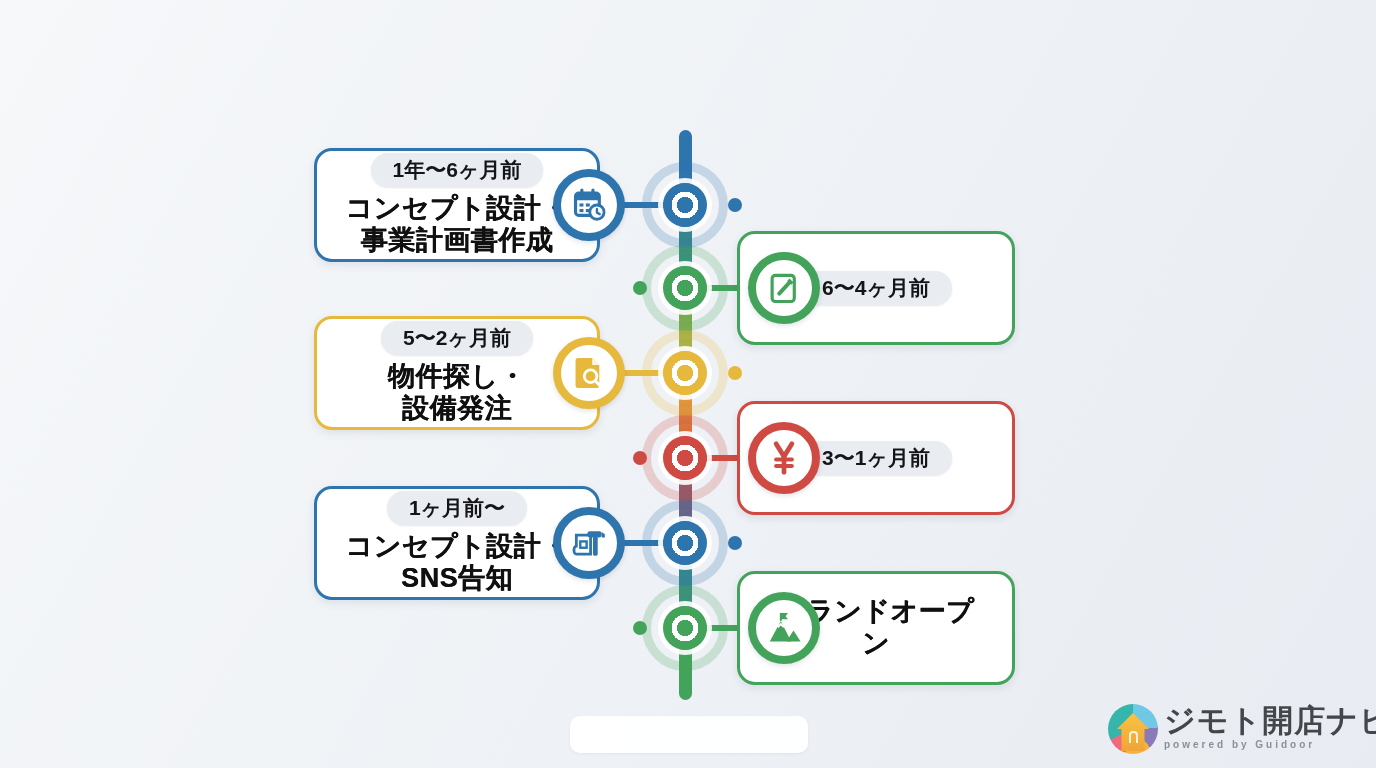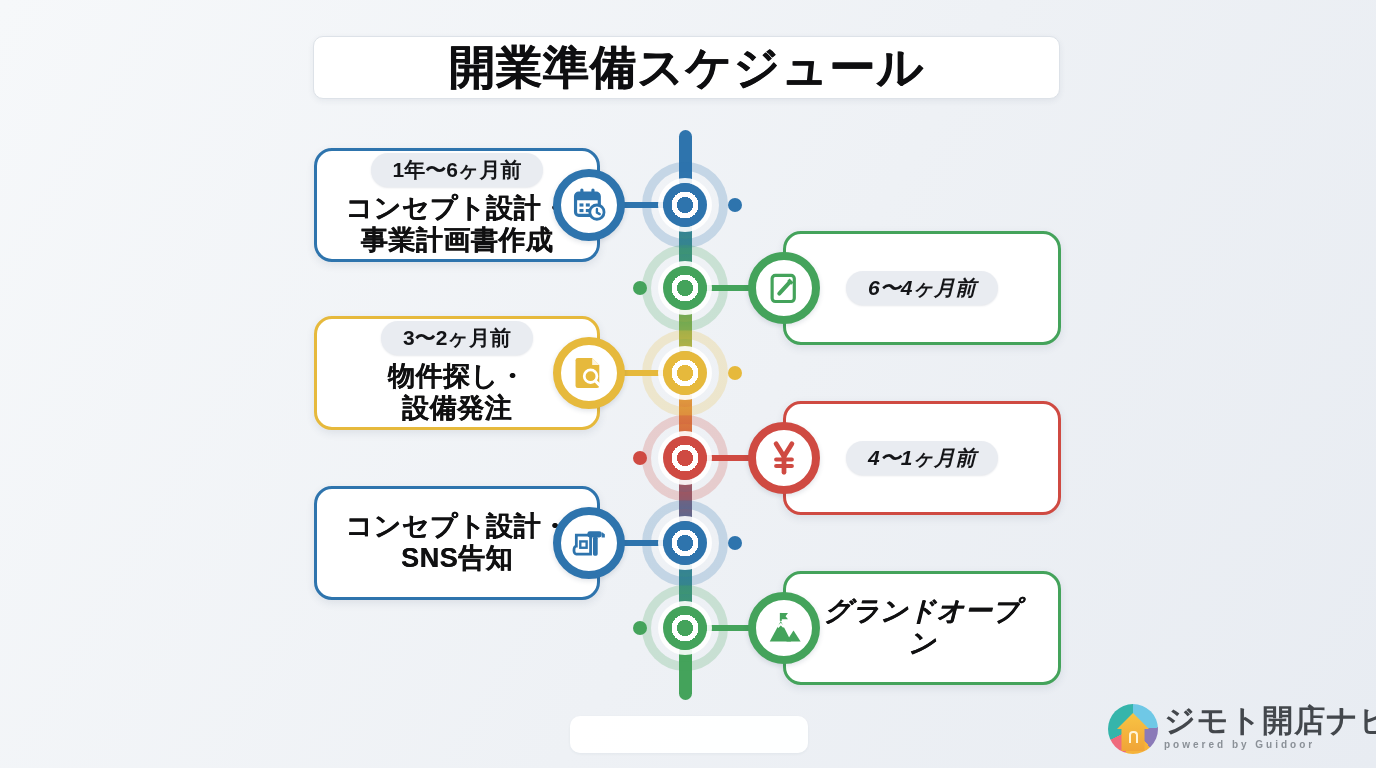--- a/index.html
+++ b/index.html
@@ -53,21 +53,21 @@
     box-shadow:0 0 0 5px rgba(255,255,255,.9); z-index:4;
   }
   .card{
     position:absolute; top:-57px; height:114px; background:#ffffff;
     border:3px solid var(--c); border-radius:18px; z-index:3;
     box-shadow:0 3px 8px rgba(40,60,90,.10);
     display:flex; flex-direction:column; align-items:center; justify-content:center;
     gap:6px; padding:8px 24px;
   }
   .card.side-left{ left:314px; width:286px; }
-  .card.side-right{ left:783px; width:278px;font-style:italic; }
+  .card.side-right{ left:737px; width:278px; }
   .badge{
     display:inline-block; background:#e9ecf1; border-radius:17px;
     padding:3px 22px; font-size:21px; font-weight:800; color:#141518;
     box-shadow:0 1px 2px rgba(40,60,90,.12);
     white-space:nowrap;
   }
   .card-title{
     font-size:27px; font-weight:900; color:#101011; text-align:center;
     line-height:1.18; white-space:pre-line; letter-spacing:0.5px;
     text-shadow:0.4px 0 #101011;
@@ -113,23 +113,20 @@
   .logo-powered{
     font-size:10px; font-weight:700; color:#8a9097; letter-spacing:3px; margin-top:1px;
     white-space:nowrap;
   }
 </style>
 </head>
 <body>
 
 <div class="stage">
 
-  <div class="title-box">
-    <div class="title-text">開業準備スケジュール</div>
-  </div>
 
   <div class="spine"></div>
 
   <div class="row" style="top: 205px; --c: #2e74ad;">
     <div class="halo"></div>
     <div class="connector from-left"></div>
     <div class="dot at-right"></div>
     <div class="card side-left">
       <span class="badge">1年〜6ヶ月前</span>
       <div class="card-title">コンセプト設計・
@@ -167,57 +164,58 @@
       </svg>
     </div>
     <div class="node"></div>
   </div>
 
   <div class="row" style="top: 373px; --c: #e6b93c;">
     <div class="halo"></div>
     <div class="connector from-left"></div>
     <div class="dot at-right"></div>
     <div class="card side-left">
-      <span class="badge">3〜2ヶ月前</span>
+      <span class="badge">5〜2ヶ月前</span>
       <div class="card-title">物件探し・
 設備発注</div>
     </div>
     <div class="icon-circle at-left">
       <svg viewBox="0 0 48 48" fill="none">
         <path d="M10 5 h18 l9 9 v26 a3 3 0 0 1 -3 3 H10 a3 3 0 0 1 -3 -3 V8 a3 3 0 0 1 3 -3 z" fill="currentColor"></path>
         <path d="M28 5 l9 9 h-9 z" fill="#fff" opacity="0.85"></path>
         <circle cx="26" cy="28" r="8" fill="none" stroke="#fff" stroke-width="3.5"></circle>
         <path d="M32 34 l7 7" stroke="#fff" stroke-width="4" stroke-linecap="round"></path>
       </svg>
     </div>
     <div class="node"></div>
   </div>
 
   <div class="row" style="top: 458px; --c: #cf4a42;">
     <div class="halo"></div>
     <div class="connector from-right"></div>
     <div class="dot at-left"></div>
     <div class="card side-right">
-      <span class="badge">4〜1ヶ月前</span>
+      <span class="badge">3〜1ヶ月前</span>
     </div>
     <div class="icon-circle at-right">
       <svg viewBox="0 0 48 48">
         <path d="M14 6 L24 22 L34 6" stroke="currentColor" stroke-width="6" fill="none" stroke-linecap="round"></path>
         <path d="M24 22 V42" stroke="currentColor" stroke-width="6" stroke-linecap="round"></path>
         <path d="M14 26 H34 M14 34 H34" stroke="currentColor" stroke-width="5" stroke-linecap="round"></path>
       </svg>
     </div>
     <div class="node"></div>
   </div>
 
   <div class="row" style="top: 543px; --c: #2e74ad;">
     <div class="halo"></div>
     <div class="connector from-left"></div>
     <div class="dot at-right"></div>
     <div class="card side-left">
+      <span class="badge">1ヶ月前〜</span>
       <div class="card-title">コンセプト設計・
 SNS告知</div>
     </div>
     <div class="icon-circle at-left">
       <svg viewBox="0 0 48 48" fill="none">
         <path d="M8 14 h18 v24 H8 a3 5 0 0 1 0 -10 z" stroke="currentColor" stroke-width="3.5"></path>
         <rect x="13" y="22" width="8" height="8" stroke="currentColor" stroke-width="3"></rect>
         <rect x="29" y="16" width="6" height="24" rx="2" fill="currentColor"></rect>
         <rect x="22" y="9" width="18" height="8" rx="3" fill="currentColor"></rect>
         <path d="M40 10 l4 3 v4 h-4 z" fill="currentColor"></path>

